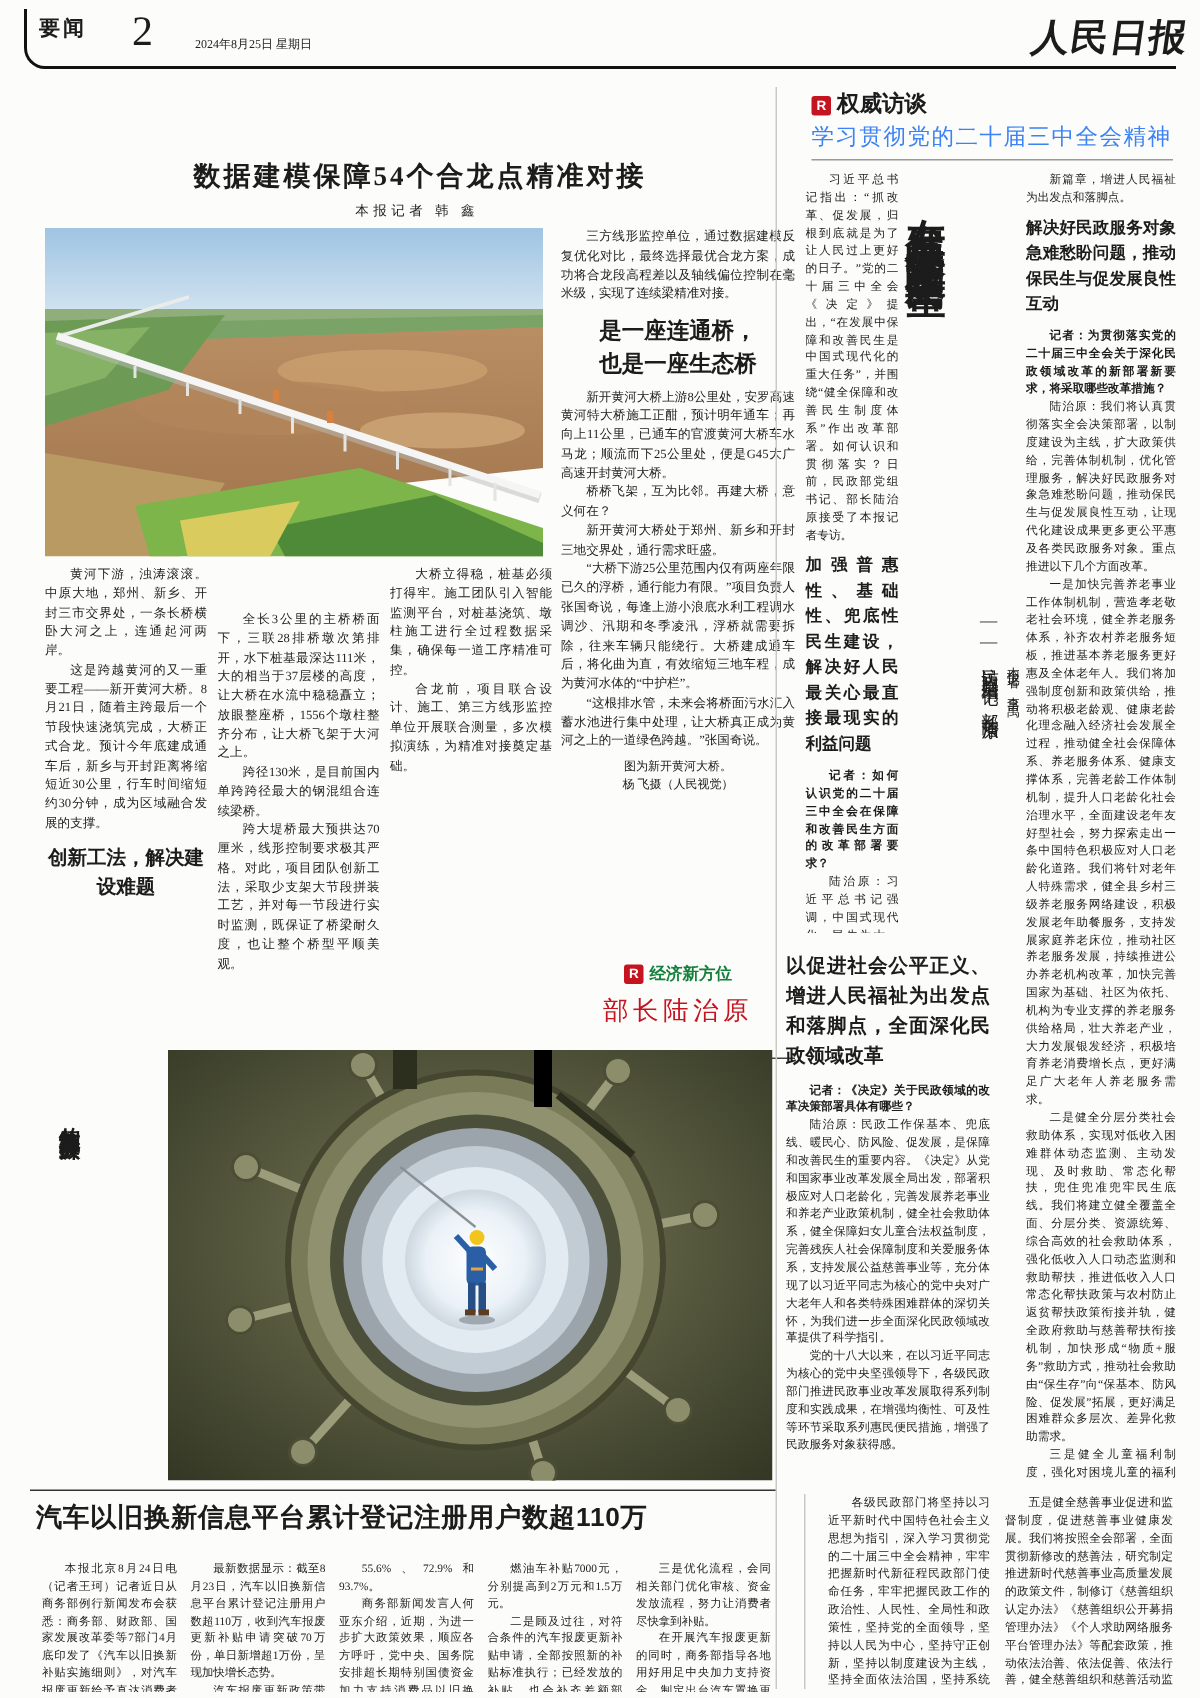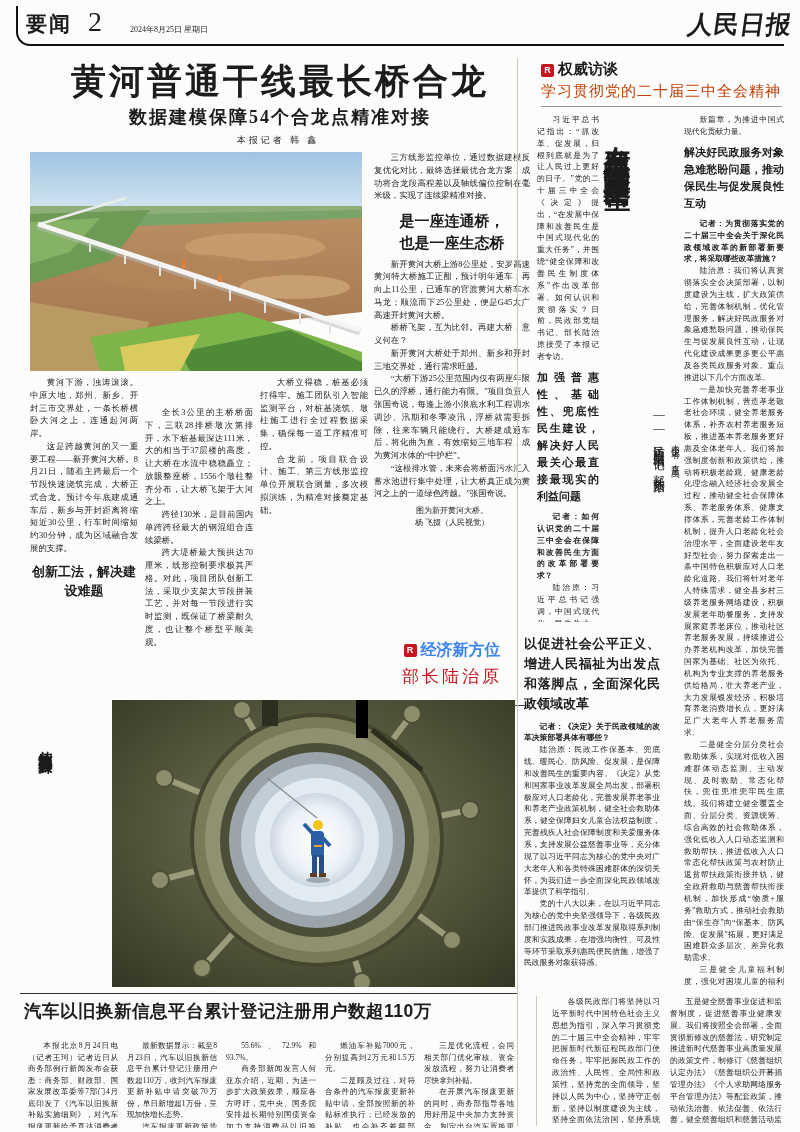--- a/index.html
+++ b/index.html
@@ -3,21 +3,21 @@
 <meta charset="utf-8">
 <style>
   html,body{margin:0;padding:0;background:#e8e8e4;}
   .page{position:relative;width:800px;height:1132px;margin:0 auto;background:#fcfcfa;
         font-family:"Liberation Serif",serif;color:#1c1c1c;overflow:hidden;}
   .abs{position:absolute;}
   
   .mast-rule{left:16px;top:6px;width:766px;height:38px;border-left:2px solid #111;
              border-bottom:2px solid #111;border-bottom-left-radius:14px;}
   .section-name{left:26px;top:10px;font-family:"Liberation Sans",sans-serif;font-weight:bold;
-                font-size:21px;letter-spacing:2px;}
+                font-size:14px;letter-spacing:2px;}
   .page-num{left:88px;top:6px;font-size:28px;}
   .mast-date{left:130px;top:24px;font-size:8px;color:#222;}
   .paper-logo{left:688px;top:8px;font-size:25px;font-weight:900;transform:skewX(-8deg);
               letter-spacing:1px;font-family:"Liberation Serif",serif;}
   
   .body{font-size:8.4px;line-height:1.52;text-align:justify;overflow:hidden;}
   .body p{margin:0;text-indent:2em;}
   .body p.q{font-weight:bold;}
   .small{font-size:7.6px;}
   
@@ -30,32 +30,32 @@
              text-align:center;line-height:1.45;margin:7px 0 5px;text-indent:0;}
   .crosshead.big{font-size:15px;white-space:pre-line;}
   .photo-credit{font-size:8px;text-align:center;margin-top:4px;white-space:pre-line;}
   .photo-frame{display:block;}
   
   .econ-box{left:374px;top:636px;width:156px;height:70px;text-align:center;
             border-bottom:1px solid #444;padding-top:4px;box-sizing:border-box;}
   .red-sq{display:inline-block;width:13px;height:13px;background:#c41420;color:#fff;
           font-family:"Liberation Sans",sans-serif;font-weight:bold;font-size:9px;line-height:13px;
           text-align:center;vertical-align:middle;margin-right:4px;border-radius:2px;}
-  .econ-tag{font-family:"Liberation Sans",sans-serif;font-weight:bold;font-size:16px;color:#3b82f6;
+  .econ-tag{font-family:"Liberation Sans",sans-serif;font-weight:bold;font-size:11px;color:#15803d;
             vertical-align:middle;}
   .econ-title{font-size:17px;color:#c41420;letter-spacing:3px;margin-top:4px;}
   
   .v-text{writing-mode:vertical-rl;text-orientation:upright;}
   .mfg-title{left:36px;top:740px;height:140px;font-size:14px;font-weight:bold;letter-spacing:1px;}
   .mfg-caption{left:30px;top:876px;width:84px;height:112px;}
   
   .int-rule-v{left:517px;top:58px;width:1px;height:1068px;background:#c9c9c4;}
   .int-head-row{left:541px;top:60px;width:240px;font-family:"Liberation Sans",sans-serif;
                 font-weight:bold;font-size:15px;}
-  .int-series{left:541px;top:82px;width:242px;font-size:15px;color:#c2410c;letter-spacing:1px;}
+  .int-series{left:541px;top:82px;width:242px;font-size:15px;color:#3b82f6;letter-spacing:1px;}
   .int-underline{left:541px;top:106px;width:241px;height:1px;background:#999;}
   .int-vtitle{left:599px;top:124px;height:600px;font-family:"Liberation Sans",sans-serif;
               font-weight:900;font-size:27px;letter-spacing:4px;}
   .int-vsub{left:651px;top:408px;height:330px;font-size:11.5px;letter-spacing:2px;}
   .int-vbyline{left:670px;top:438px;height:140px;font-size:8.5px;letter-spacing:2px;}
   .int-crosshead{font-family:"Liberation Sans",sans-serif;font-weight:bold;text-align:justify;
                  line-height:1.55;margin:6px 0;text-indent:0;}
   .ch-a{font-size:11px;}
   .ch-b{font-size:13px;}
   .ch-c{font-size:11px;}
@@ -69,21 +69,20 @@
 <body>
 
 <div class="page">
 
   <div class="abs mast-rule"></div>
   <div class="abs section-name">要闻</div>
   <div class="abs page-num">2</div>
   <div class="abs mast-date">2024年8月25日 星期日</div>
   <div class="abs paper-logo">人民日报</div>
 
-  <h1 class="abs headline" style="margin:0;">黄河普通干线最长桥合龙</h1>
   <div class="abs subheadline">数据建模保障54个合龙点精准对接</div>
   <div class="abs byline">本报记者 韩 鑫</div>
 
   <div class="abs photo-frame" style="left:30px;top:152px;width:332px;height:219px;">
     <svg width="332" height="219" viewBox="0 0 332 219">
       <defs>
         <linearGradient id="sky" x1="0" y1="0" x2="0" y2="1">
           <stop offset="0" stop-color="#9fc4e2"></stop>
             <stop offset="1" stop-color="#ddeaf3"></stop>
         </linearGradient>
@@ -258,21 +257,21 @@
     <div class="int-crosshead ch-b">以促进社会公平正义、增进人民福祉为出发点和落脚点，全面深化民政领域改革</div>
     <div>
         <p class="q">记者：《决定》关于民政领域的改革决策部署具体有哪些？</p>
         <p>陆治原：民政工作保基本、兜底线、暖民心、防风险、促发展，是保障和改善民生的重要内容。《决定》从党和国家事业改革发展全局出发，部署积极应对人口老龄化，完善发展养老事业和养老产业政策机制，健全社会救助体系，健全保障妇女儿童合法权益制度，完善残疾人社会保障制度和关爱服务体系，支持发展公益慈善事业等，充分体现了以习近平同志为核心的党中央对广大老年人和各类特殊困难群体的深切关怀，为我们进一步全面深化民政领域改革提供了科学指引。</p>
         <p>党的十八大以来，在以习近平同志为核心的党中央坚强领导下，各级民政部门推进民政事业改革发展取得系列制度和实践成果，在增强均衡性、可及性等环节采取系列惠民便民措施，增强了民政服务对象获得感。</p>
       </div>
   </div>
 
   <div class="abs body" style="left:684px;top:114px;width:100px;height:872px;font-size:7.8px;">
     <div>
-        <p>新篇章，为推进中国式现代化贡献力量。</p>
+        <p>新篇章，增进人民福祉为出发点和落脚点。</p>
       </div>
     <div class="int-crosshead ch-c">解决好民政服务对象急难愁盼问题，推动保民生与促发展良性互动</div>
     <div>
         <p class="q">记者：为贯彻落实党的二十届三中全会关于深化民政领域改革的新部署新要求，将采取哪些改革措施？</p>
         <p>陆治原：我们将认真贯彻落实全会决策部署，以制度建设为主线，扩大政策供给，完善体制机制，优化管理服务，解决好民政服务对象急难愁盼问题，推动保民生与促发展良性互动，让现代化建设成果更多更公平惠及各类民政服务对象。重点推进以下几个方面改革。</p>
         <p>一是加快完善养老事业工作体制机制，营造孝老敬老社会环境，健全养老服务体系，补齐农村养老服务短板，推进基本养老服务更好惠及全体老年人。我们将加强制度创新和政策供给，推动将积极老龄观、健康老龄化理念融入经济社会发展全过程，推动健全社会保障体系、养老服务体系、健康支撑体系，完善老龄工作体制机制，提升人口老龄化社会治理水平，全面建设老年友好型社会，努力探索走出一条中国特色积极应对人口老龄化道路。我们将针对老年人特殊需求，健全县乡村三级养老服务网络建设，积极发展老年助餐服务，支持发展家庭养老床位，推动社区养老服务发展，持续推进公办养老机构改革，加快完善国家为基础、社区为依托、机构为专业支撑的养老服务供给格局，壮大养老产业，大力发展银发经济，积极培育养老消费增长点，更好满足广大老年人养老服务需求。</p>
         <p>二是健全分层分类社会救助体系，实现对低收入困难群体动态监测、主动发现、及时救助、常态化帮扶，兜住兜准兜牢民生底线。我们将建立健全覆盖全面、分层分类、资源统筹、综合高效的社会救助体系，强化低收入人口动态监测和救助帮扶，推进低收入人口常态化帮扶政策与农村防止返贫帮扶政策衔接并轨，健全政府救助与慈善帮扶衔接机制，加快形成“物质+服务”救助方式，推动社会救助由“保生存”向“保基本、防风险、促发展”拓展，更好满足困难群众多层次、差异化救助需求。</p>
         <p>三是健全儿童福利制度，强化对困境儿童的福利保障。</p>
       </div>
   </div>

